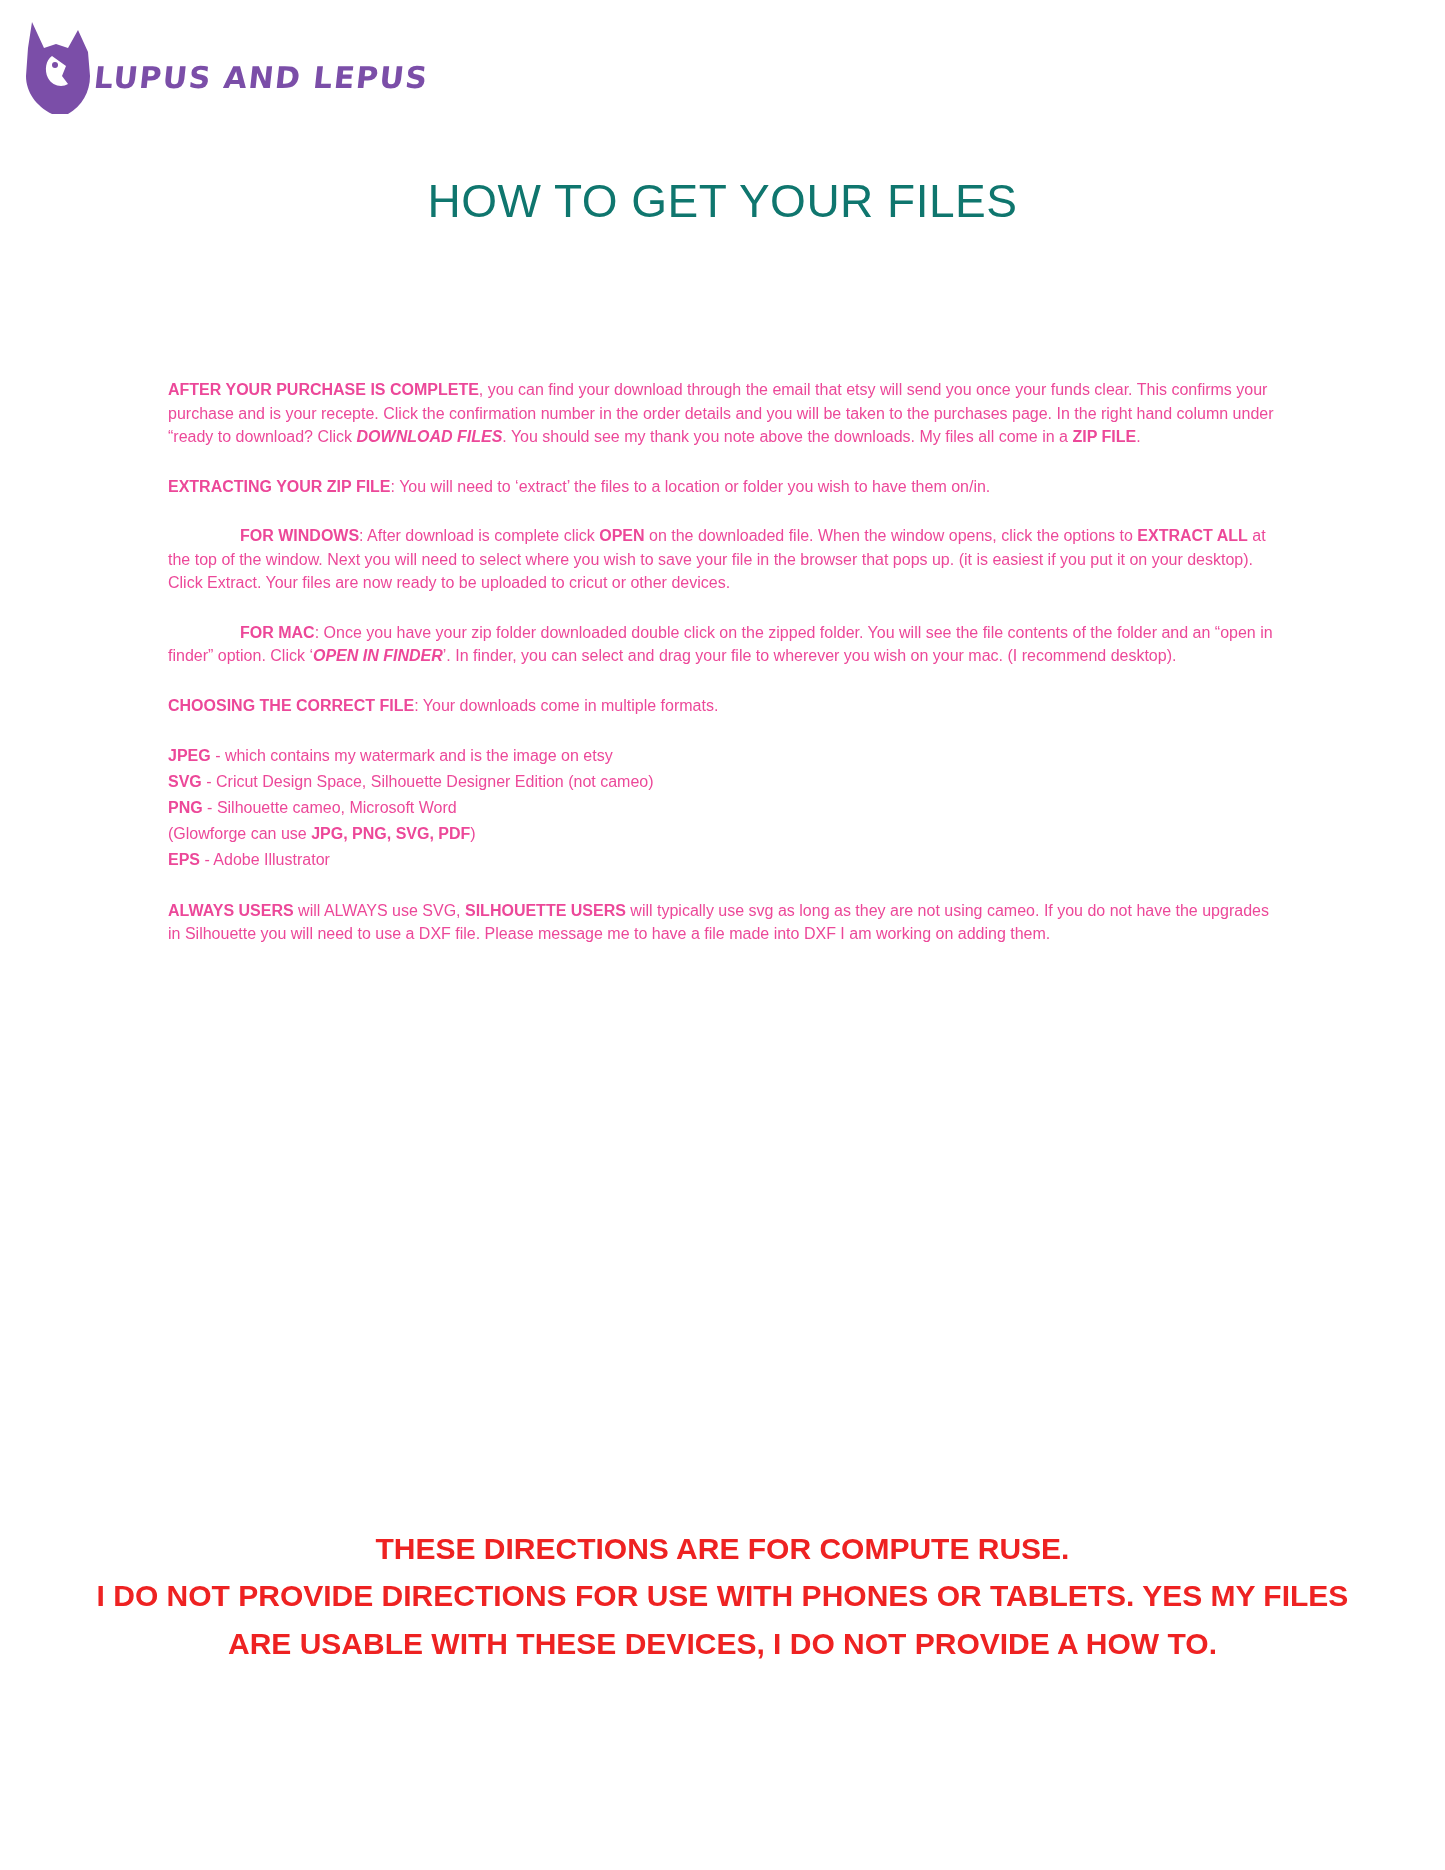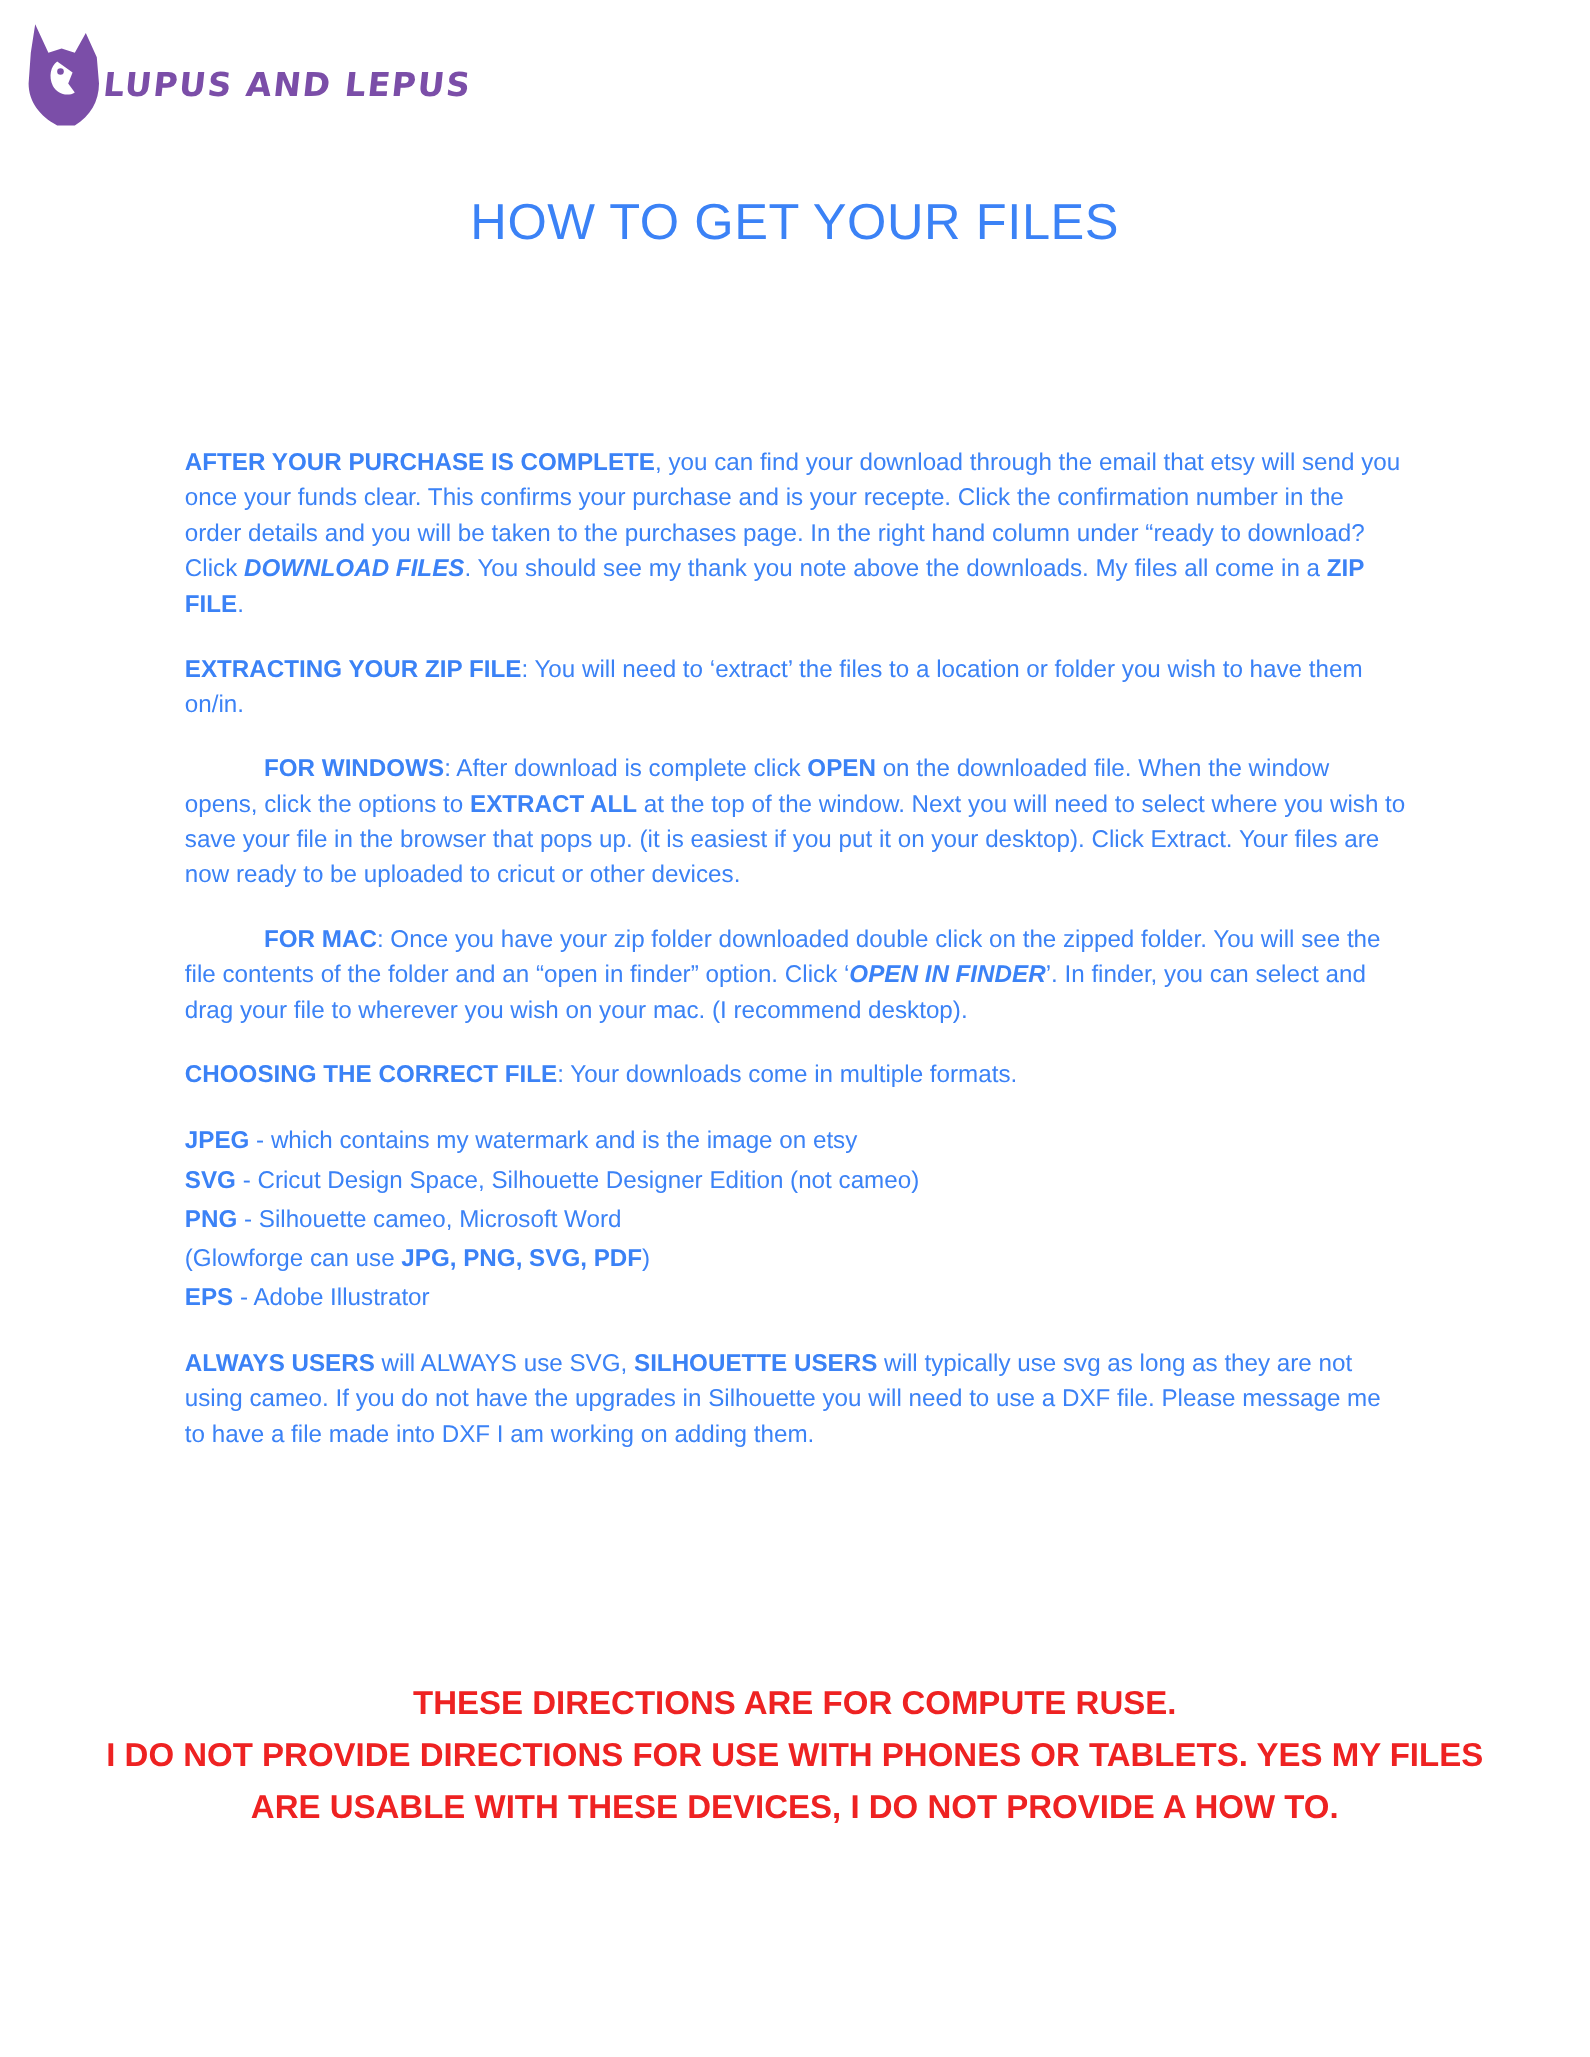--- a/index.html
+++ b/index.html
@@ -41,37 +41,37 @@
     margin-top: 18px;
   }
 
   
   .doc-title {
     position: absolute;
     top: 140px;
     left: 0;
     width: 100%;
     text-align: center;
-    color: #3b82f6;
+    color: #0f766e;
     font-size: 46px;
     line-height: 1.32;
     font-weight: normal;
     letter-spacing: 0.5px;
   }
   .doc-title .line2 { display: block; }
 
   
   .content {
     position: absolute;
-    top: 404px;
+    top: 378px;
     left: 168px;
     width: 1110px;
-    font-size: 22px;
+    font-size: 16px;
     line-height: 1.47;
-    color: #3b82f6;
+    color: #ec4899;
   }
   .para {
     margin: 0 0 26px 0;
     text-align: left;
   }
   .para.indented {
     text-indent: 72px;
   }
   .list-block {
     margin: 0 0 26px 0;

